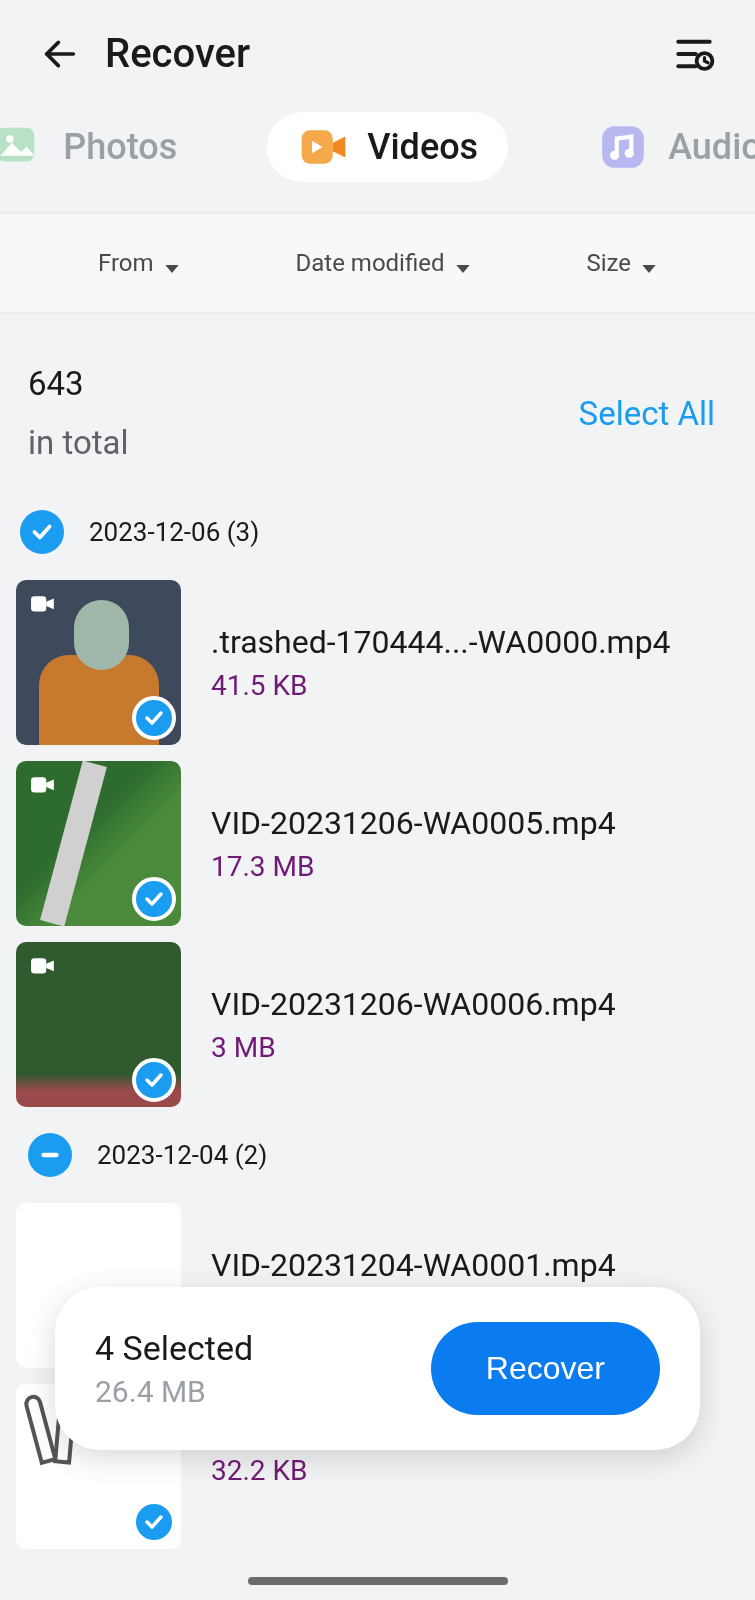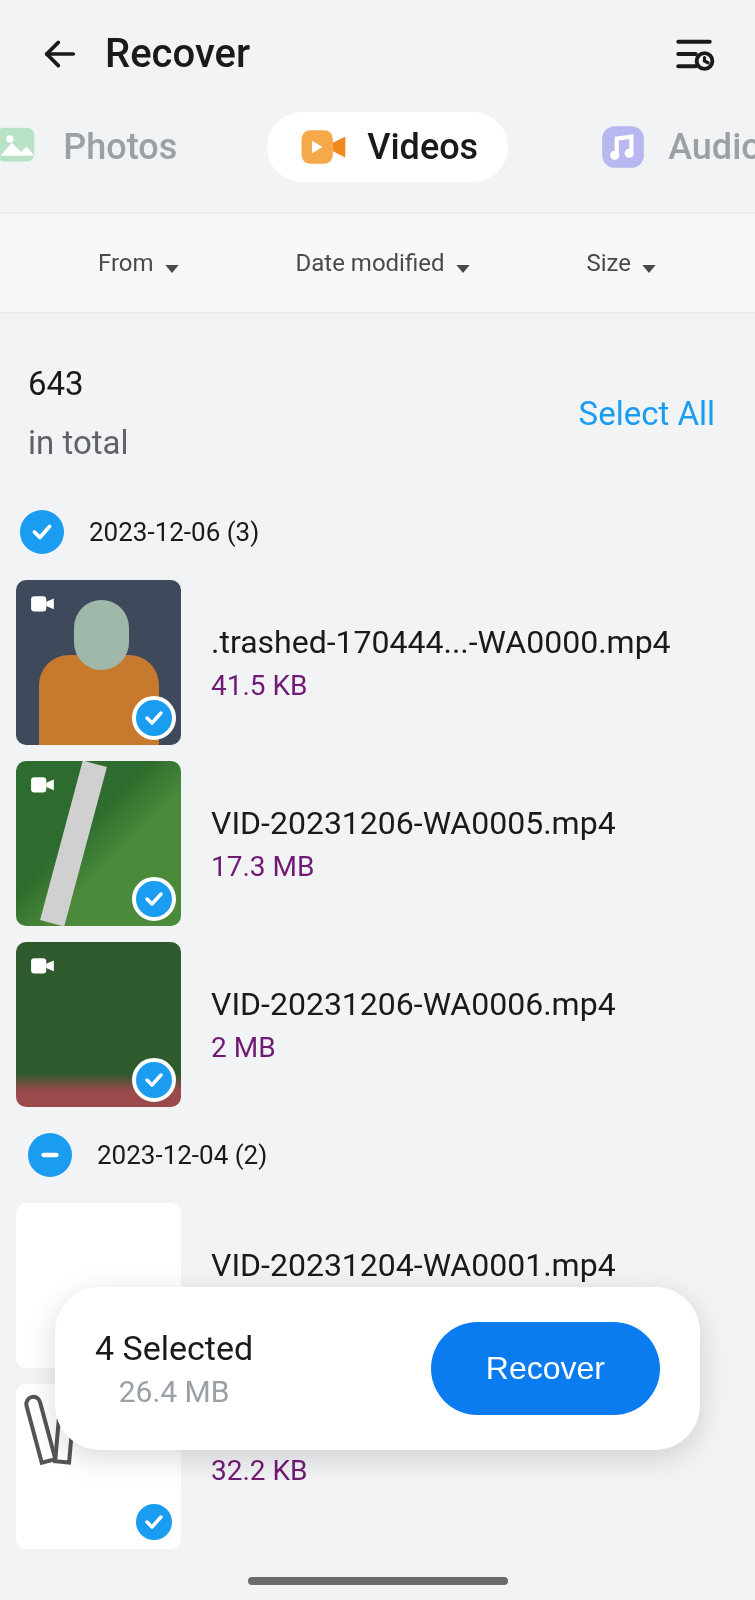--- a/index.html
+++ b/index.html
@@ -172,21 +172,20 @@
     justify-content: space-between;
   }
   .sel-info .sel-count {
     font-size: 34px;
     color: #1a1a1a;
     margin-bottom: 6px;
   }
   .sel-info .sel-size {
     font-size: 30px;
     color: #9aa0a6;
-    text-align: center;
   }
   .recover-btn {
     background: #0a7cf0;
     color: #fff;
     font-size: 32px;
     font-weight: 500;
     padding: 28px 55px;
     border-radius: 50px;
     border: none;
   }
@@ -389,21 +388,21 @@
         </svg>
     </span>
     <span class="sel-badge">
       <svg viewBox="0 0 24 24" width="24" height="24">
           <polyline points="5 12 10 17 19 7" fill="none" stroke="#fff" stroke-width="3.5" stroke-linecap="round" stroke-linejoin="round"></polyline>
         </svg>
     </span>
   </div>
   <div class="item-info">
     <div class="item-name">VID-20231206-WA0006.mp4</div>
-    <div class="item-size">2 MB</div>
+    <div class="item-size">3 MB</div>
   </div>
 </div>
 
 <div class="group-header" style="padding-left:28px;">
   <span class="group-check">
     <svg viewBox="0 0 24 24" width="26" height="26">
         <line x1="6" y1="12" x2="18" y2="12" stroke="#fff" stroke-width="4" stroke-linecap="round"></line>
       </svg>
   </span>
   <span class="group-title">2023-12-04 (2)</span>

